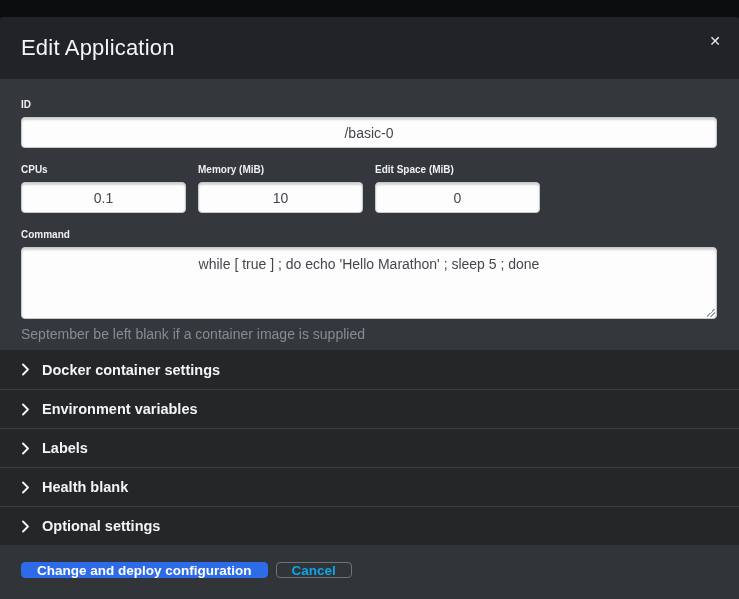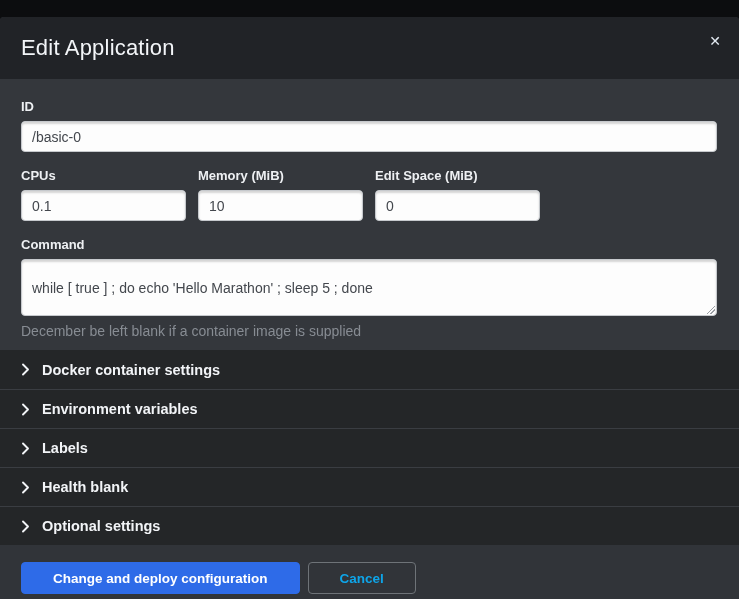--- a/index.html
+++ b/index.html
@@ -50,48 +50,49 @@
   
   .modal-body {
     flex: none;
     height: 271px;
     background: #34373c;
     padding: 20px 22px 0 21px;
   }
   .field-label {
     display: block;
     color: #eef0f3;
-    font-size: 13px;
+    font-size: 10px;
     font-weight: 700;
     margin-bottom: 7px;
   }
   .text-input, .text-area {
     width: 100%;
     background: #fdfdfd;
     border: 1px solid #c6c9cd;
     border-radius: 4px;
     box-shadow: inset 0 2px 2px rgba(0,0,0,0.16);
     color: #43474d;
     font-family: "Liberation Sans", "DejaVu Sans", sans-serif;
     font-size: 14px;
     padding: 0 10px;
     height: 31px;
     outline: none;
+    text-align: center;
   }
   .field-row {
     margin-top: 16px;
     display: grid;
     grid-template-columns: repeat(4, 1fr);
     column-gap: 12px;
   }
   .command-group { margin-top: 16px; }
   .textarea-wrap { position: relative; }
   .text-area {
-    height: 57px;
-    padding: 19px 10px;
+    height: 72px;
+    padding: 7px 10px;
     resize: none;
     display: block;
     line-height: 1.35;
   }
   .resize-handle {
     position: absolute;
     right: 2px; bottom: 2px;
     width: 9px; height: 9px;
     pointer-events: none;
     background:
@@ -132,27 +133,27 @@
   
   .modal-footer {
     flex: none;
     height: 64px;
     background: #313439;
     padding: 17px 21px;
     display: flex;
     align-items: flex-start;
   }
   .btn {
-    height: 32px;
+    height: 16px;
     border-radius: 4px;
     font-family: "Liberation Sans", "DejaVu Sans", sans-serif;
     font-size: 13.5px;
     font-weight: 700;
     cursor: pointer;
-    padding: 0 31px;
+    padding: 0 15px;
   }
   .btn-primary {
     background: #2e6be8;
     border: 1px solid #2e6be8;
     color: #ffffff;
   }
   .btn-cancel {
     margin-left: 8px;
     background: transparent;
     border: 1px solid #6e7378;
@@ -190,21 +191,21 @@
         <input class="text-input" type="text" value="0" style="">
       </div>
     </div>
 
     <div class="command-group">
       <label class="field-label">Command</label>
       <div class="textarea-wrap">
         <textarea class="text-area" style="">while [ true ] ; do echo 'Hello Marathon' ; sleep 5 ; done</textarea>
         <div class="resize-handle"></div>
       </div>
-      <div class="help-text">December be left blank if a container image is supplied</div>
+      <div class="help-text">September be left blank if a container image is supplied</div>
     </div>
 
   </div>
 
   <div class="accordion">
 
     <div class="section-row">
       <svg class="chevron" viewBox="0 0 9 13">
         <path d="M2 1.5 L7 6.5 L2 11.5" stroke="#f2f4f7" stroke-width="1.9" fill="none" stroke-linecap="round" stroke-linejoin="round"></path>
       </svg>

